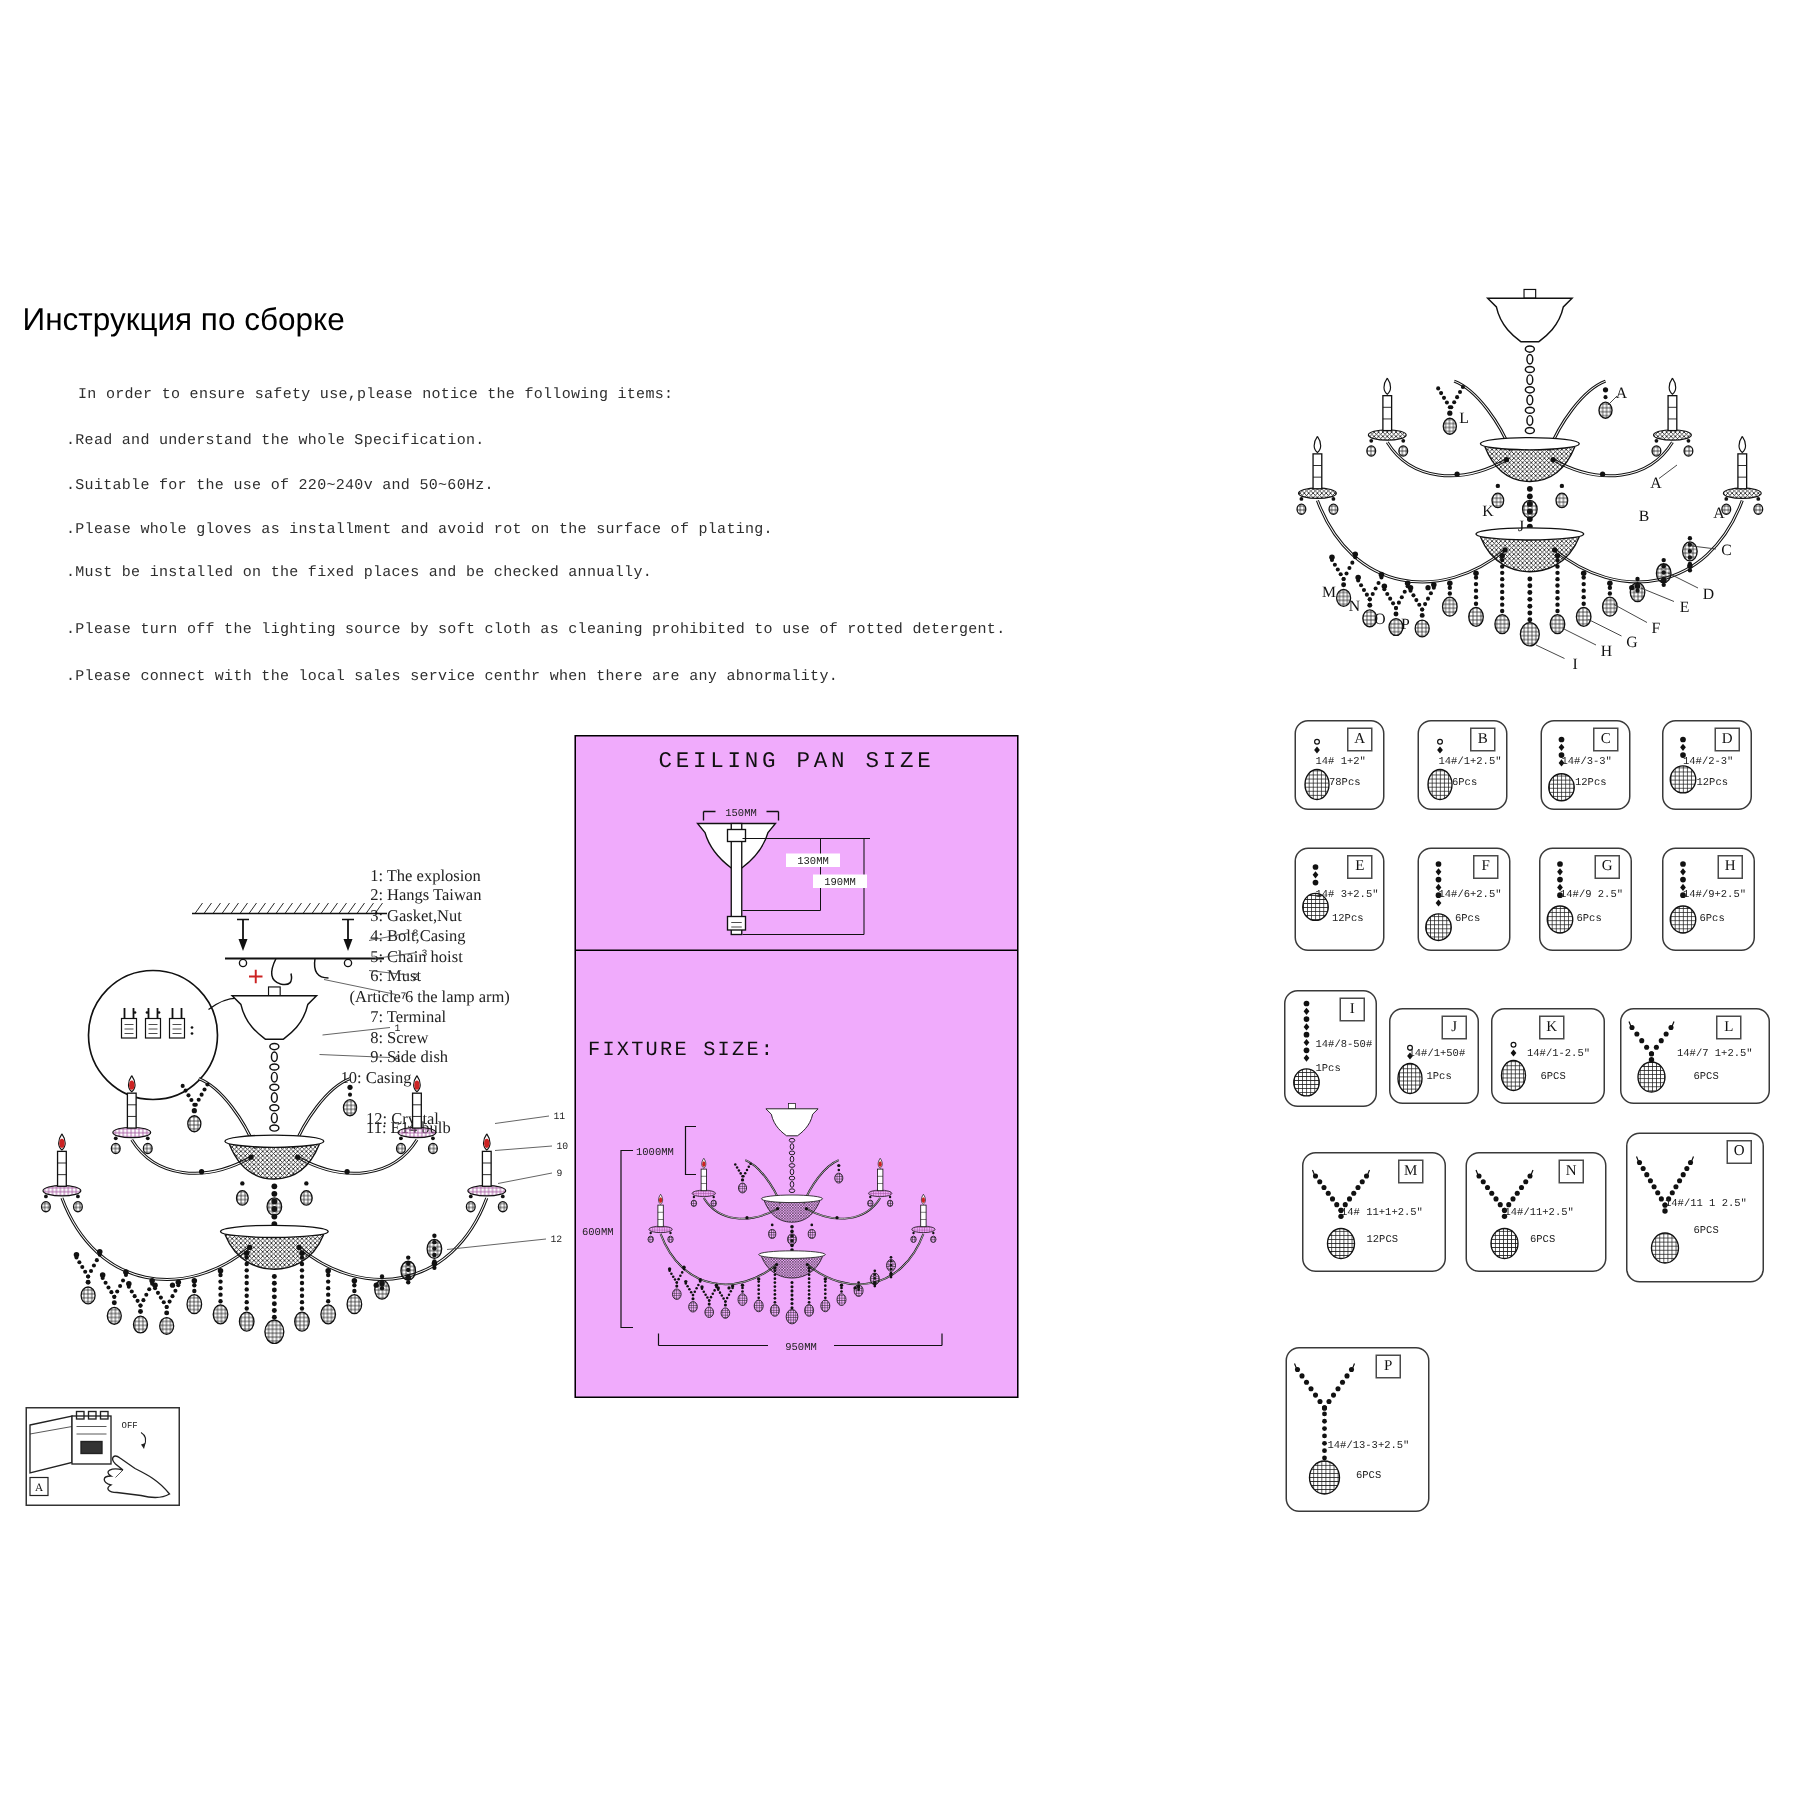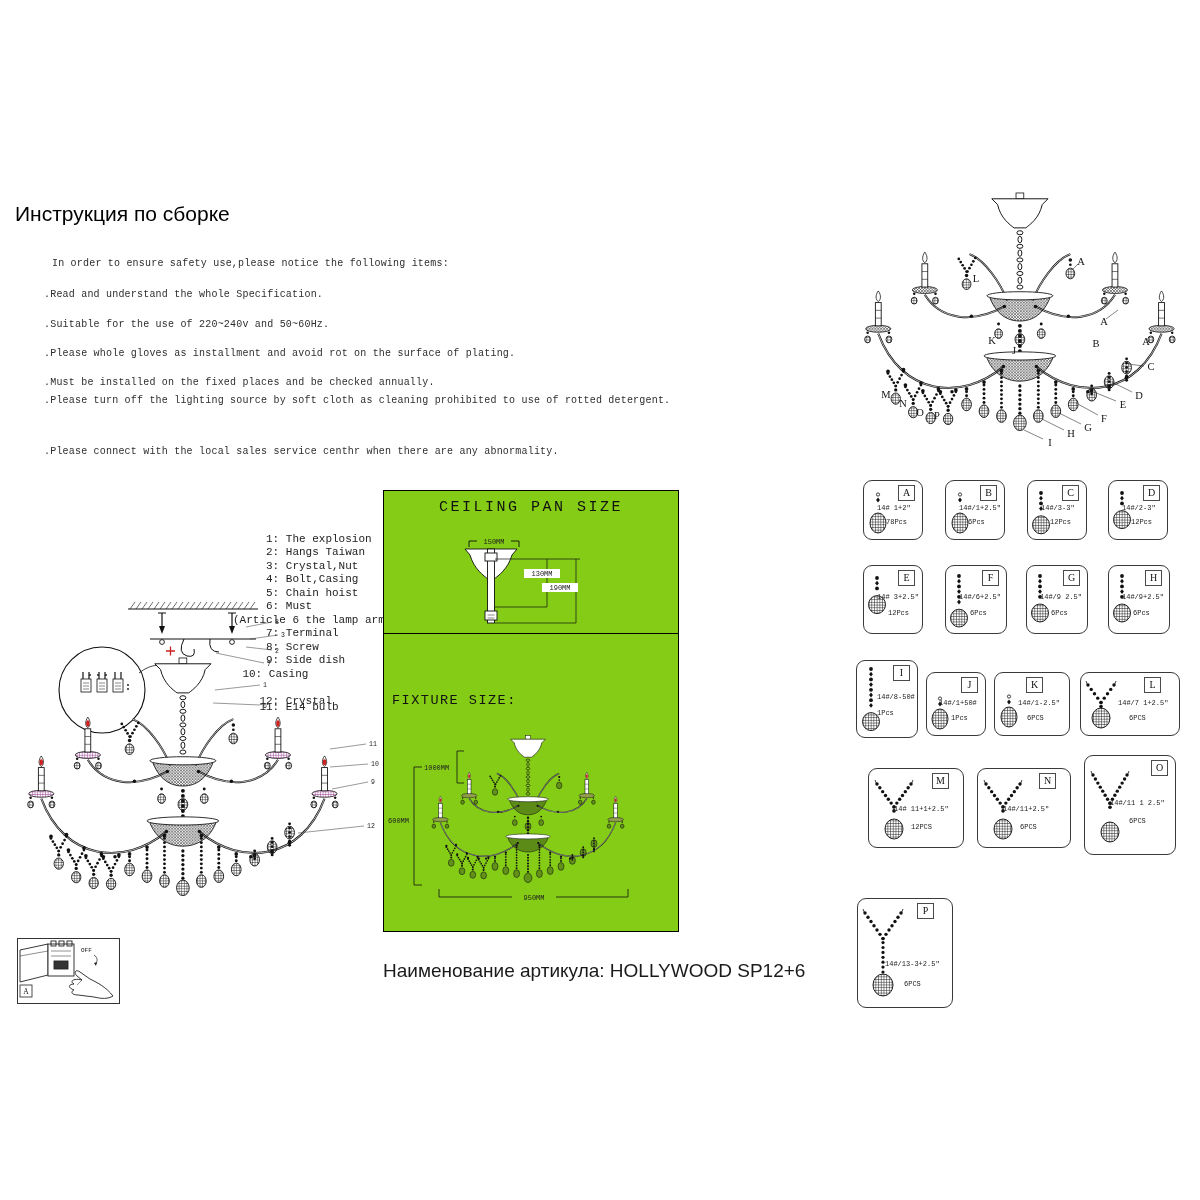--- a/index.html
+++ b/index.html
@@ -2,24 +2,24 @@
 <html><head>
 <meta charset="utf-8">
 <style>
   html,body{margin:0;padding:0;background:#fff;}
   .page{position:relative;width:1200px;height:1200px;background:#fff;overflow:hidden;
         font-family:"Liberation Sans",sans-serif;color:#111;}
   .abs{position:absolute;}
   .title{position:absolute;left:15px;top:202px;font-size:21px;color:#000;}
   .s-line{position:absolute;font-family:"Liberation Mono","DejaVu Sans Mono",monospace;
           font-size:10px;color:#2e2e2e;white-space:pre;letter-spacing:.2px;}
-  .plist-line{position:absolute;font-family:Liberation Mono, monospace;
-          font-size:11px;color:#222;white-space:pre;}
+  .plist-line{position:absolute;font-family:Liberation Serif, serif;
+          font-size:11px;color:#222;white-space:pre;margin-top:45px;}
   .center-box{position:absolute;left:383px;top:490px;width:294px;height:440px;
-          border:1px solid #000;background:#84cc16;}
+          border:1px solid #000;background:#f0abfc;}
   .cp-title{position:absolute;left:0;top:8px;width:100%;text-align:center;
           font-family:"Liberation Mono","DejaVu Sans Mono",monospace;font-size:15px;
           letter-spacing:2.5px;color:#111;}
   .divider{position:absolute;left:0;top:142px;width:100%;border-top:1px solid #000;}
   .fx-title{position:absolute;left:8px;top:202px;font-family:"Liberation Mono","DejaVu Sans Mono",monospace;
           font-size:13.5px;letter-spacing:1.5px;color:#111;}
   .article{position:absolute;left:383px;top:960px;font-size:19px;color:#1a1a1a;}
   .pbox{position:absolute;border:1.2px solid #3a3a3a;border-radius:9px;background:#fff;}
   .pletter{position:absolute;top:4px;right:7px;width:15px;height:14px;border:1px solid #4a4a4a;
           text-align:center;font-family:"Liberation Serif","DejaVu Serif",serif;
@@ -66,21 +66,21 @@
 <div class="page">
 
   <div class="title">Инструкция по сборке</div>
 
   <div>
     <div class="s-line" style="left:52px;top:258px">In order to ensure safety use,please notice the following items:</div>
     <div class="s-line" style="left:44px;top:289px">.Read and understand the whole Specification.</div>
     <div class="s-line" style="left:44px;top:319px">.Suitable for the use of 220~240v and 50~60Hz.</div>
     <div class="s-line" style="left:44px;top:348px">.Please whole gloves as installment and avoid rot on the surface of plating.</div>
     <div class="s-line" style="left:44px;top:377px">.Must be installed on the fixed places and be checked annually.</div>
-    <div class="s-line" style="left:44px;top:395px">.Please turn off the lighting source by soft cloth as cleaning prohibited to use of rotted detergent.</div>
+    <div class="s-line" style="left:44px;top:415px">.Please turn off the lighting source by soft cloth as cleaning prohibited to use of rotted detergent.</div>
     <div class="s-line" style="left:44px;top:446px">.Please connect with the local sales service centhr when there are any abnormality.</div>
   </div>
 
   <svg class="abs" style="left:856px;top:188px" width="340" height="282" viewBox="0 0 340 282">
     <g id="g-labeled-chand" transform="translate(-1,4) scale(0.97)">
         <rect x="166" y="1" width="8" height="6" fill="#fff" stroke="#111111" stroke-width="0.8"></rect>
         <path d="M141 7 L199 7 L193 13 C190 27 180 34 176 37 L164 37 C160 34 150 27 147 13 Z" fill="#fff" stroke="#111111" stroke-width="1"></path>
         <ellipse cx="170" cy="42" rx="3.1" ry="2.1" fill="none" stroke="#111111" stroke-width="1"></ellipse>
         <ellipse cx="170" cy="49" rx="2" ry="3.3" fill="none" stroke="#111111" stroke-width="1"></ellipse>
         <ellipse cx="170" cy="56" rx="3.1" ry="2.1" fill="none" stroke="#111111" stroke-width="1"></ellipse>
@@ -328,21 +328,21 @@
     <text class="dl" x="194" y="258">I</text>
     <text class="dl" x="30" y="210">M</text>
     <text class="dl" x="47" y="219">N</text>
     <text class="dl" x="64" y="228">O</text>
     <text class="dl" x="81" y="231">P</text>
   </svg>
 
   <div>
     <div class="plist-line" style="left:233px;top:533px">     1: The explosion</div>
     <div class="plist-line" style="left:233px;top:546px">     2: Hangs Taiwan</div>
-    <div class="plist-line" style="left:233px;top:560px">     3: Crystal,Nut</div>
+    <div class="plist-line" style="left:233px;top:560px">     3: Gasket,Nut</div>
     <div class="plist-line" style="left:233px;top:573px">     4: Bolt,Casing</div>
     <div class="plist-line" style="left:233px;top:587px">     5: Chain hoist</div>
     <div class="plist-line" style="left:233px;top:600px">     6: Must</div>
     <div class="plist-line" style="left:233px;top:614px">(Article 6 the lamp arm)</div>
     <div class="plist-line" style="left:233px;top:627px">     7: Terminal</div>
     <div class="plist-line" style="left:233px;top:641px">     8: Screw</div>
     <div class="plist-line" style="left:233px;top:654px">     9: Side dish</div>
     <div class="plist-line" style="left:216px;top:668px">    10: Casing</div>
     <div class="plist-line" style="left:233px;top:701px">    11: E14 bulb</div>
     <div class="plist-line" style="left:233px;top:695px">    12: Crystal</div>
@@ -926,21 +926,20 @@
         <path d="M64 41 L59 46" stroke-width="0.5"></path>
         <path d="M76 16 q5 3 2 9" stroke-width="0.7"></path>
         <path d="M76 24 l2 3 l1 -4" fill="#222" stroke="none"></path>
       </g>
       <text x="63" y="13" style="font-family:'Liberation Mono',monospace;font-size:6px;fill:#222">OFF</text>
       <rect x="2" y="46" width="12" height="12" fill="#fff" stroke="#222" stroke-width="0.8"></rect>
       <text x="8" y="55" text-anchor="middle" style="font-family:'Liberation Serif',serif;font-size:7.5px;fill:#111">A</text>
     </svg>
   </div>
 
-  <div class="article">Наименование артикула: HOLLYWOOD SP12+6</div>
 
   <div class="pbox px-sm" style="left:863px;top:480px;width:58px;height:58px">
     <svg class="picon" style="left:2px;top:10px" width="24" height="44">
         <circle cx="12" cy="3.5" r="1.6" fill="none" stroke="#111111" stroke-width="0.8"></circle>
         <path d="M12 6.6 L13.92 9 L12 11.4 L10.08 9 Z" fill="#111111"></path>
         <ellipse cx="12" cy="32" rx="8" ry="10" fill="url(#gr)" stroke="#111111" stroke-width="0.9"></ellipse>
       </svg>
     <div class="pletter">A</div>
     <div class="pspec">14# 1+2"</div>
     <div class="pqty">78Pcs</div>

